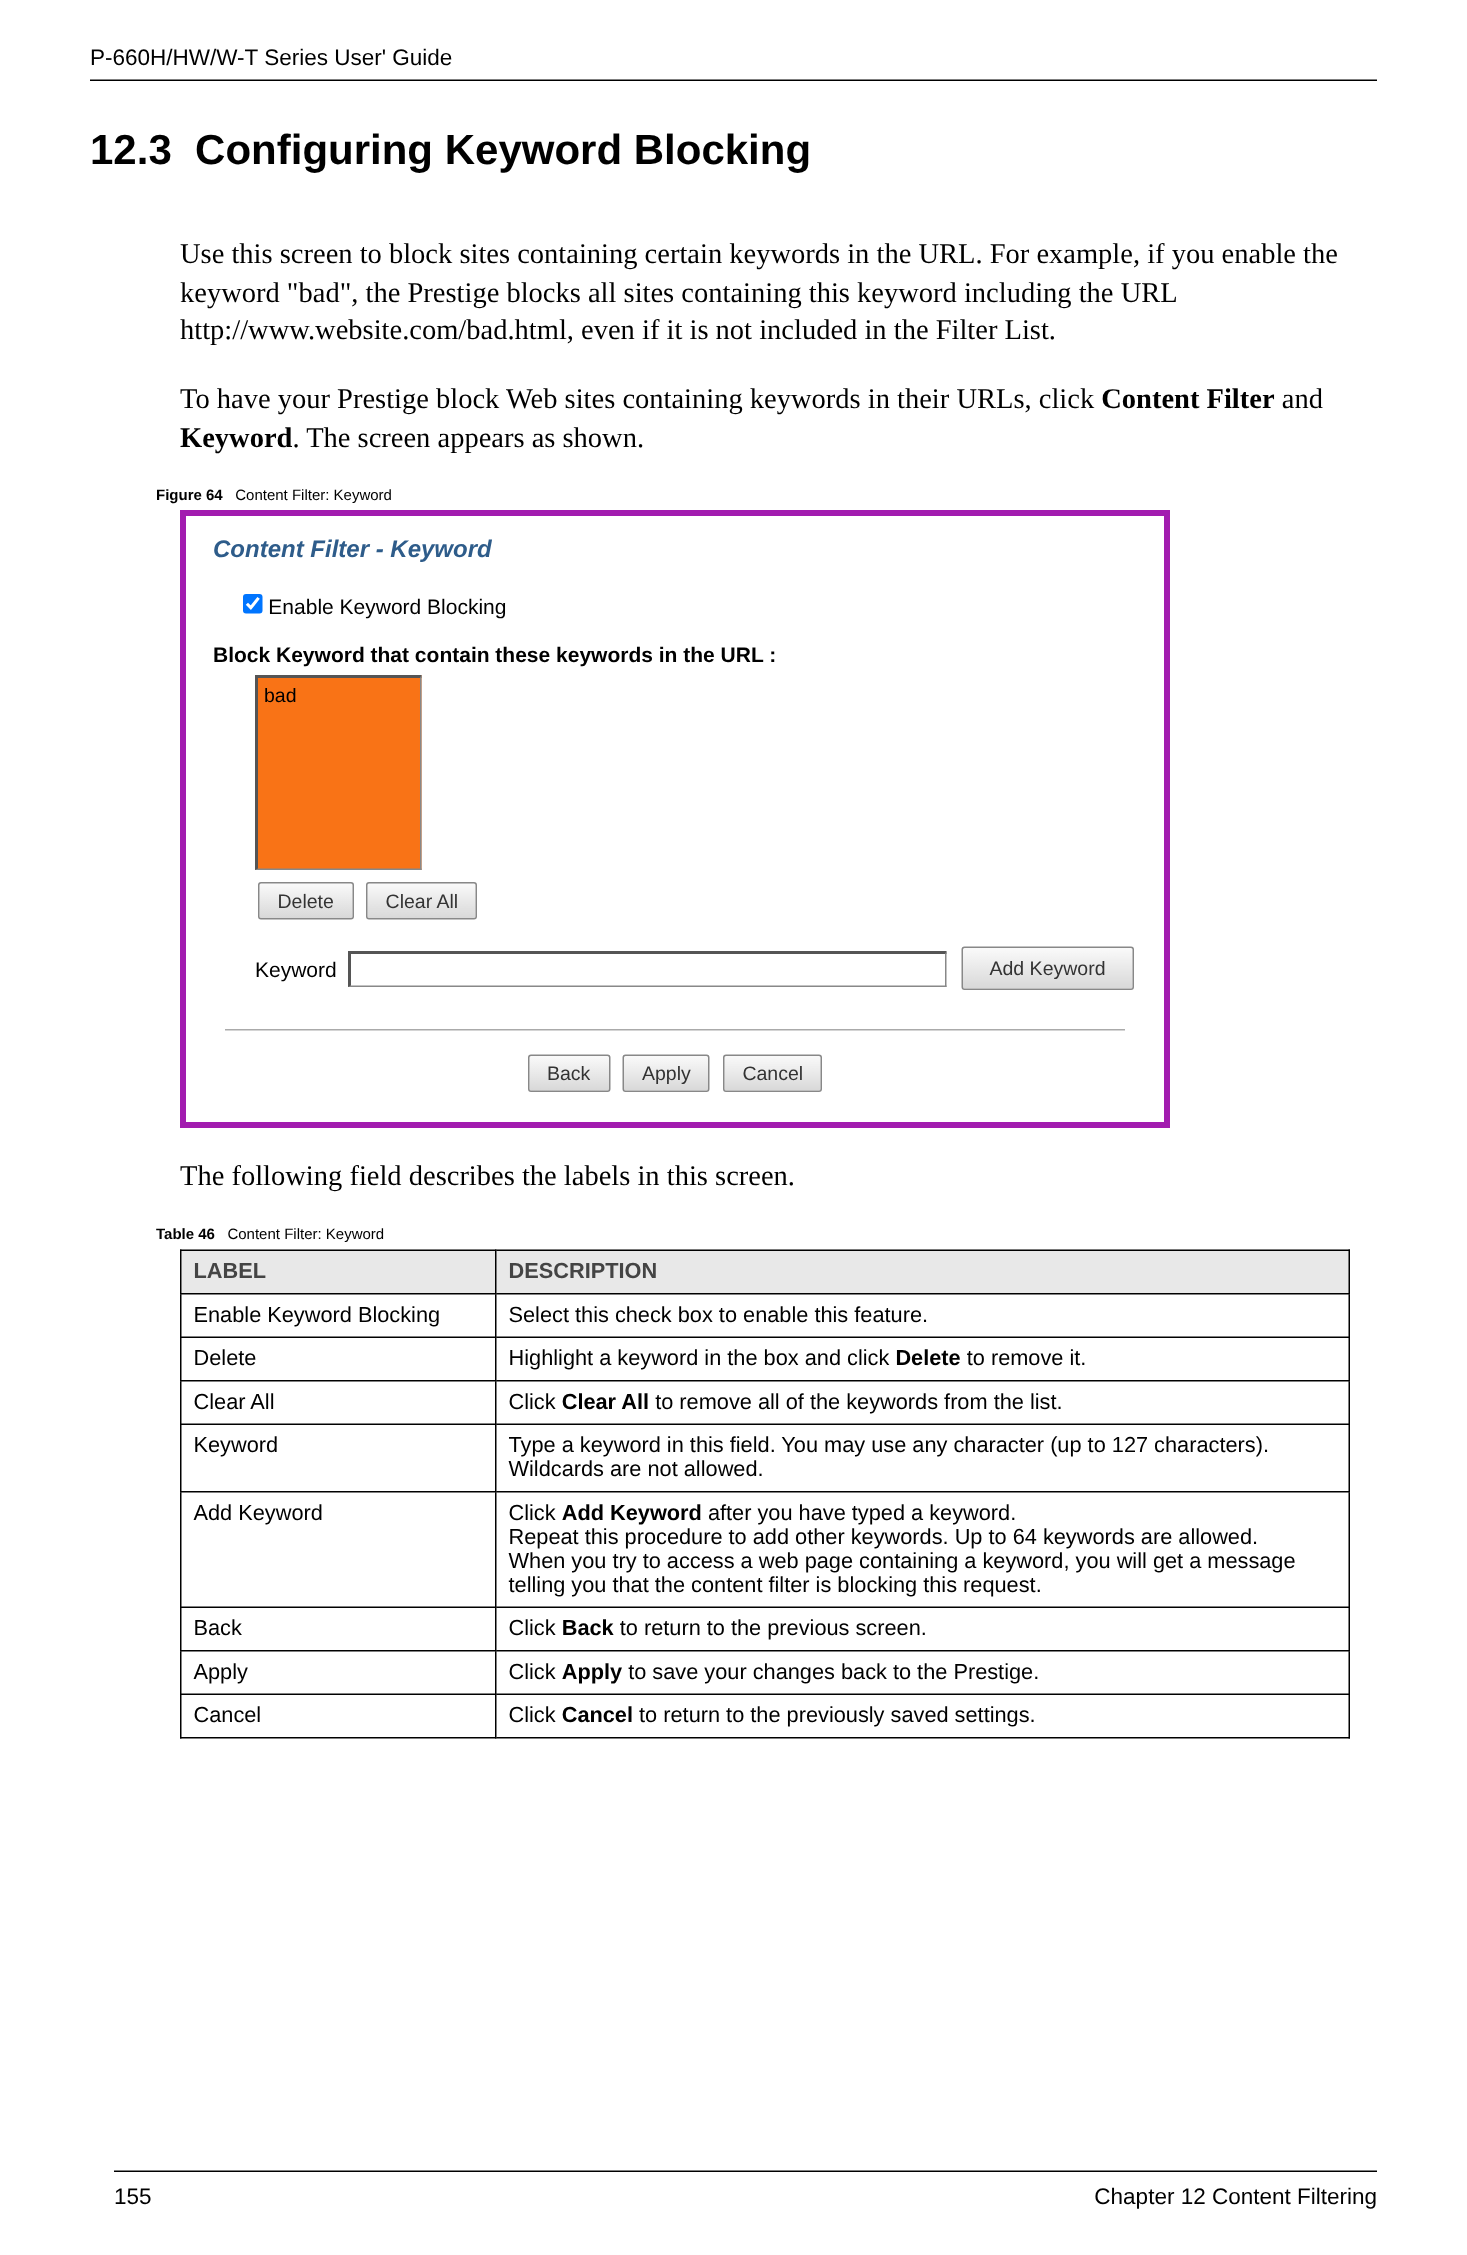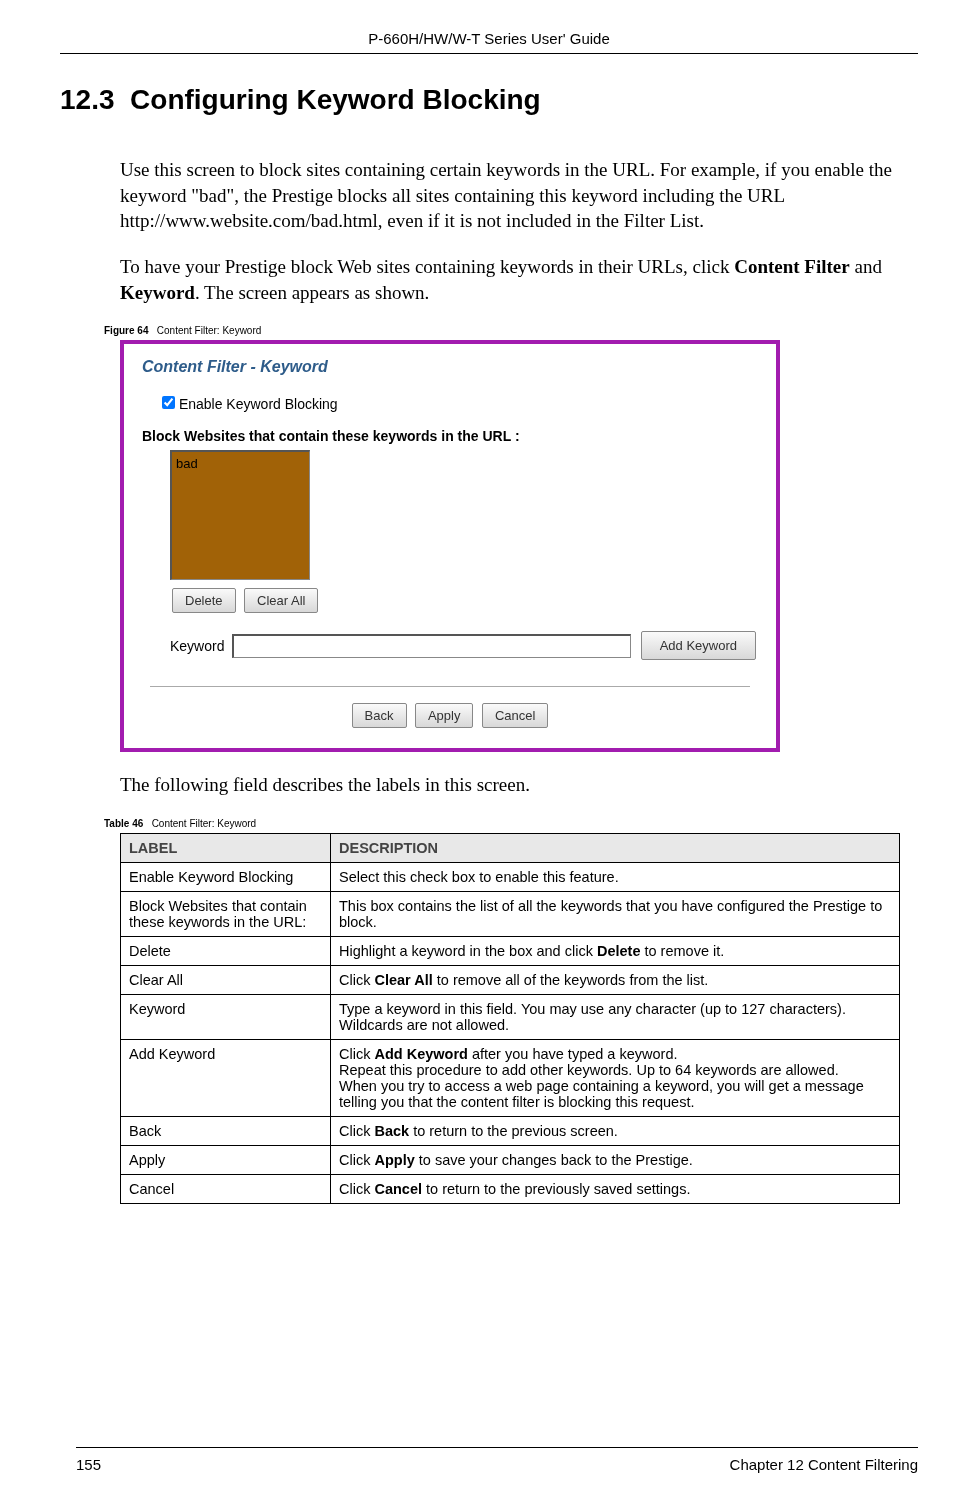--- a/index.html
+++ b/index.html
@@ -7,21 +7,21 @@
       width: 978px;
       height: 1503px;
       background: #fff;
       font-family: Arial, Helvetica, sans-serif;
       color: #000;
       position: relative;
       padding: 30px 60px 0 60px;
     }
     .header-row {
       display: flex;
-      justify-content: center;
+      justify-content: flex-start;
       font-size: 15px;
       padding-bottom: 6px;
       border-bottom: 1px solid #000;
       margin-bottom: 30px;
     }
     .section-num {
       font-size: 28px;
       font-weight: bold;
       margin-bottom: 41px;
     }
@@ -53,28 +53,28 @@
       color: #2e5c8a;
       font-style: italic;
       font-weight: bold;
       font-size: 16px;
       margin-bottom: 20px;
     }
     .fig-check { margin-left: 20px; margin-bottom: 16px; font-size: 14px; }
     .fig-sub { font-weight: bold; font-size: 14px; margin-bottom: 6px; }
     .listbox {
       margin-left: 28px;
-      width: 140px;
+      width: 111px;
       height: 130px;
       border: 1px solid #888;
       border-top: 2px solid #555;
       border-left: 2px solid #555;
       padding: 4px;
       font-size: 13px;
-      background: #a16207;
+      background: #f97316;
       margin-bottom: 6px;
     }
     .btn {
       display: inline-block;
       font-size: 13px;
       padding: 4px 12px;
       background: linear-gradient(#fafafa,#d8d8d8);
       border: 1px solid #888;
       border-radius: 2px;
       color: #333;
@@ -136,21 +136,21 @@
 <div class="fig-caption">
   <span>Figure 64</span>&nbsp;&nbsp;&nbsp;<span class="normal">Content Filter: Keyword</span>
 </div>
 
 <div class="figure-box">
   <div class="fig-title">Content Filter - Keyword</div>
   <div class="fig-check">
     <input type="checkbox" checked="" style="">
     <span>Enable Keyword Blocking</span>
   </div>
-  <div class="fig-sub">Block Websites that contain these keywords in the URL :</div>
+  <div class="fig-sub">Block Keyword that contain these keywords in the URL :</div>
   <div class="listbox">
     <span>bad</span>
   </div>
   <div class="btn-row-left">
     <span class="btn">Delete</span>
     <span class="btn">Clear All</span>
   </div>
   <div class="kw-row">
     <span>Keyword</span>
     <div class="kw-input"></div>
@@ -172,24 +172,20 @@
 
 <table class="desc">
   <tbody>
       <tr>
     <th>LABEL</th>
     <th>DESCRIPTION</th>
   </tr>
   <tr>
     <td class="label-col">Enable Keyword Blocking</td>
     <td>Select this check box to enable this feature.</td>
-  </tr>
-  <tr>
-    <td class="label-col">Block Websites that contain these keywords in the URL:</td>
-    <td>This box contains the list of all the keywords that you have configured the Prestige to block.</td>
   </tr>
   <tr>
     <td class="label-col">Delete</td>
     <td><span>Highlight a keyword in the box and click </span><b>Delete</b><span> to remove it.</span></td>
   </tr>
   <tr>
     <td class="label-col">Clear All</td>
     <td><span>Click </span><b>Clear All</b><span> to remove all of the keywords from the list.</span></td>
   </tr>
   <tr>

